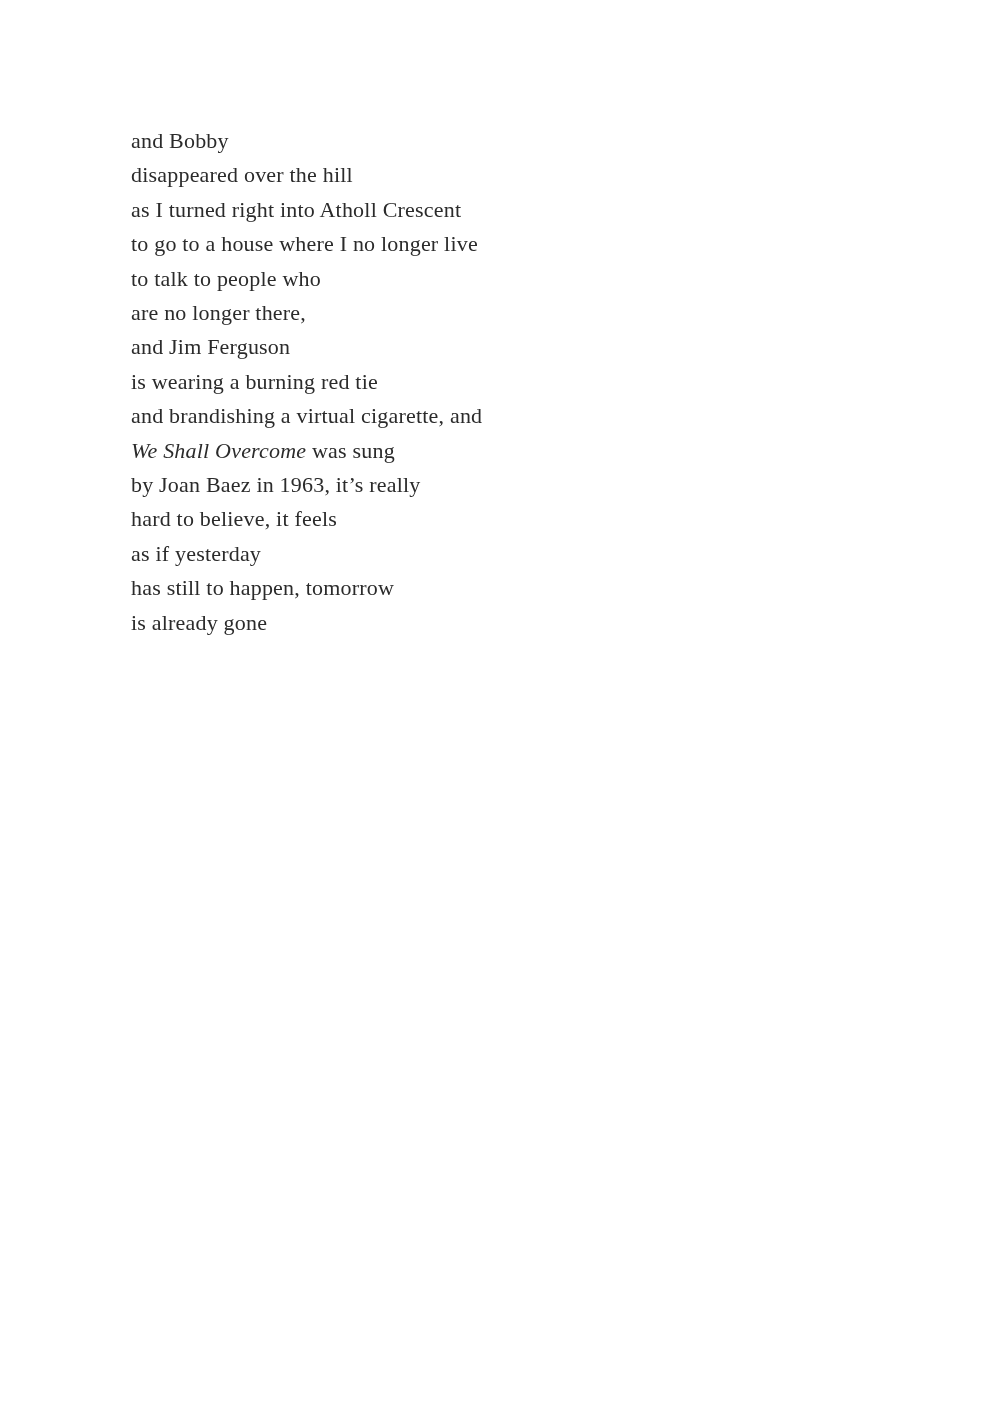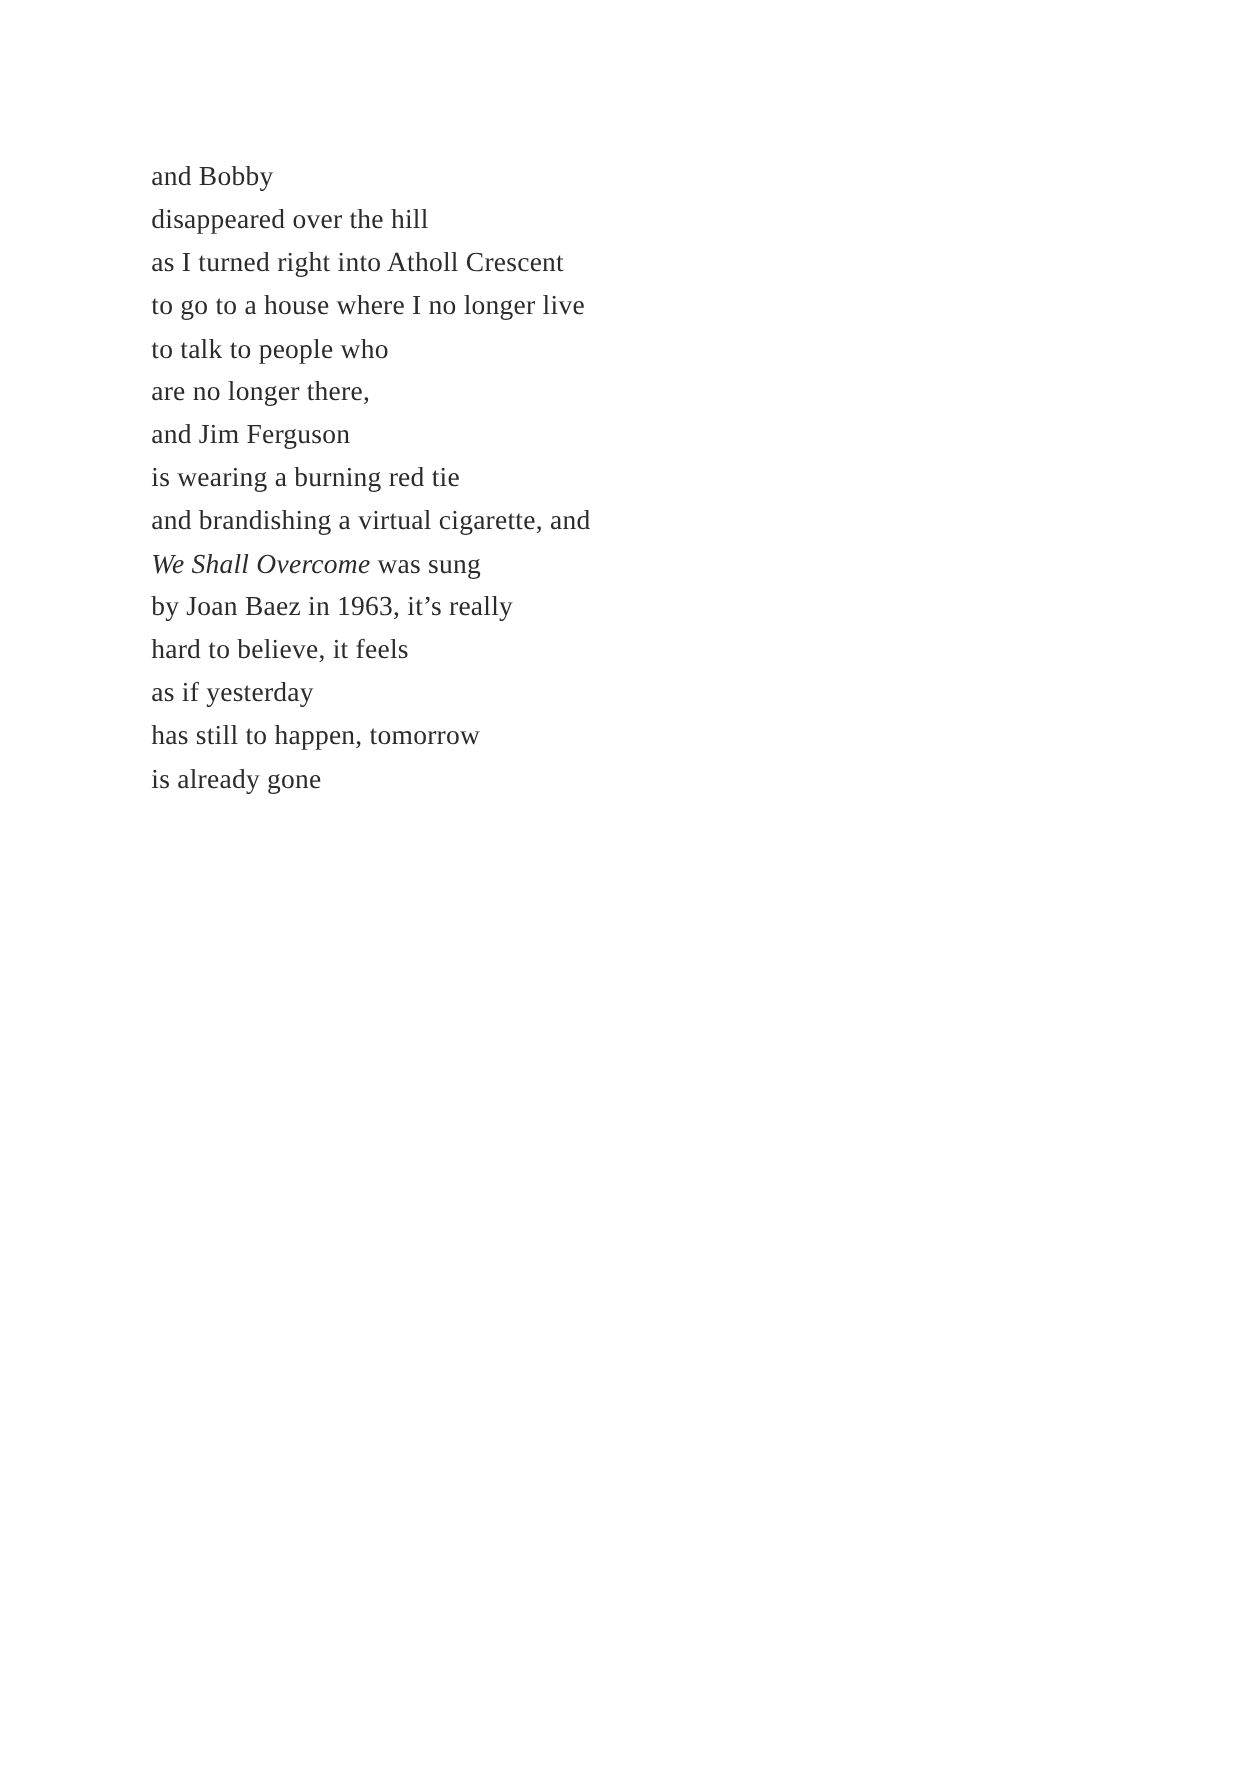--- a/index.html
+++ b/index.html
@@ -14,21 +14,21 @@
   }
   .page {
     position: relative;
     width: 1000px;
     height: 1414px;
     background: #ffffff;
     overflow: hidden;
   }
   .poem {
     position: absolute;
-    left: 121px;
+    left: 131px;
     top: 124px;
     color: #2b2b2b;
     font-size: 22px;
     line-height: 34.4px;
     letter-spacing: 0.2px;
     white-space: pre;
   }
   .poem-line {
     min-height: 34.4px;
   }

